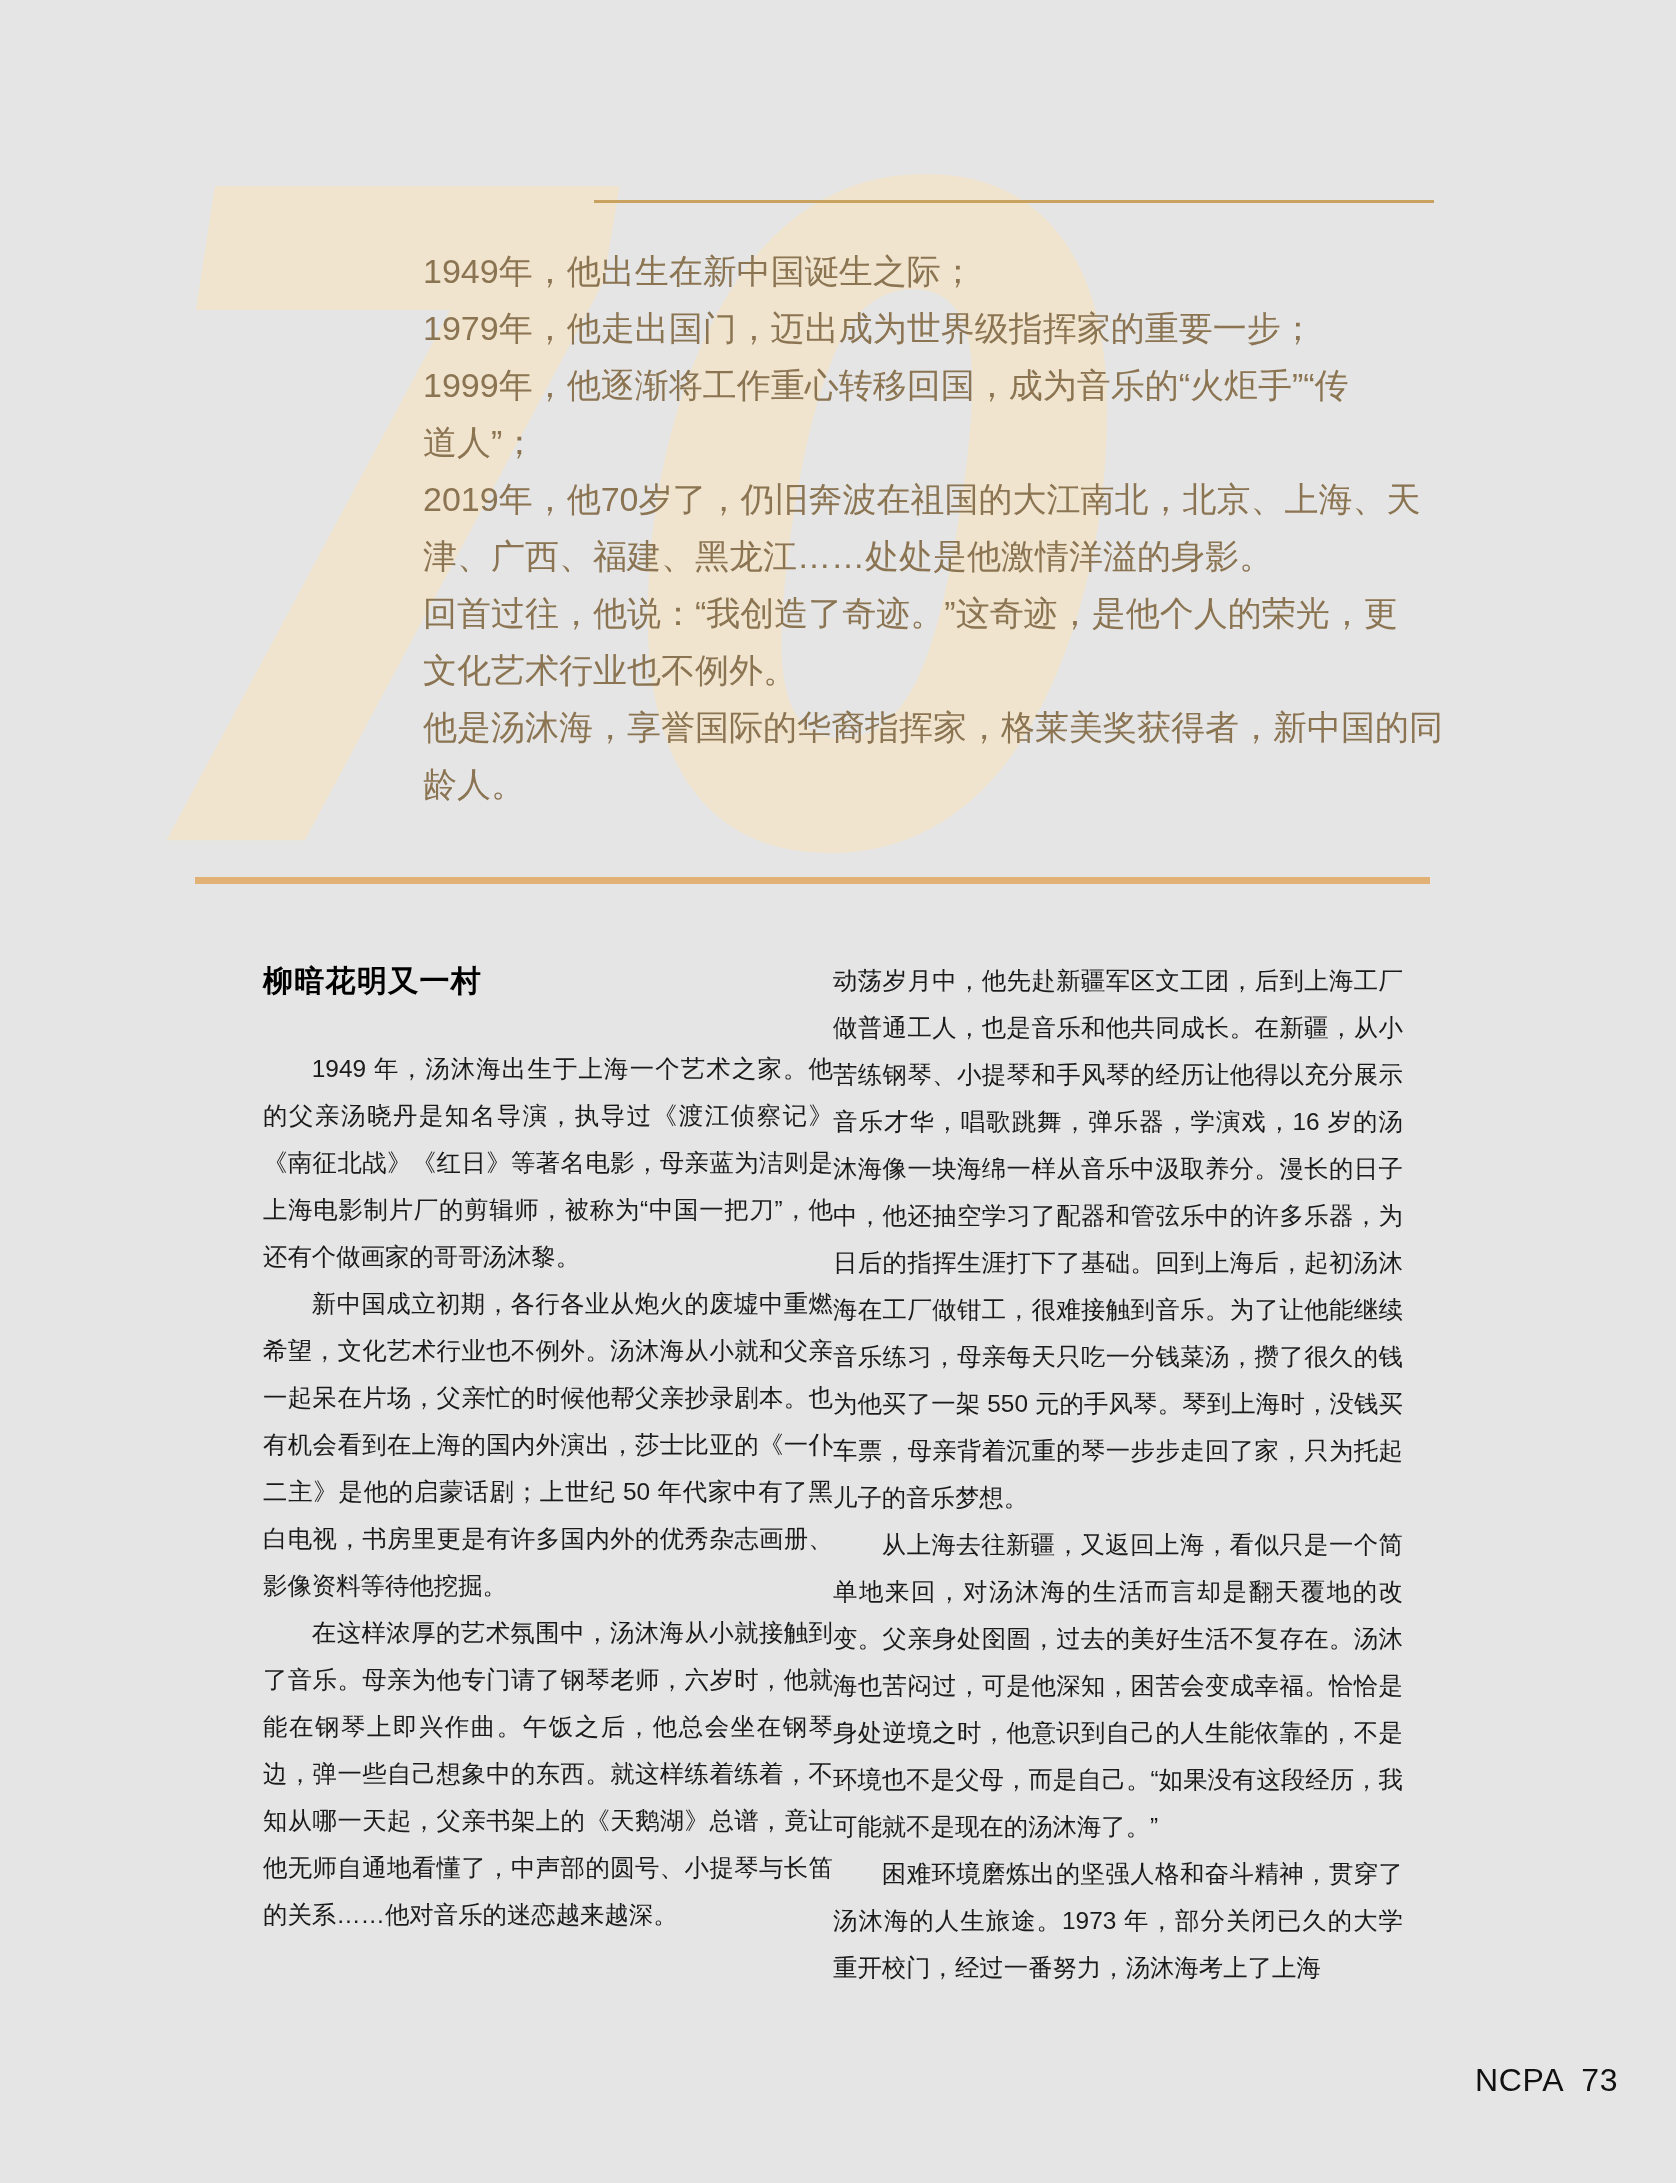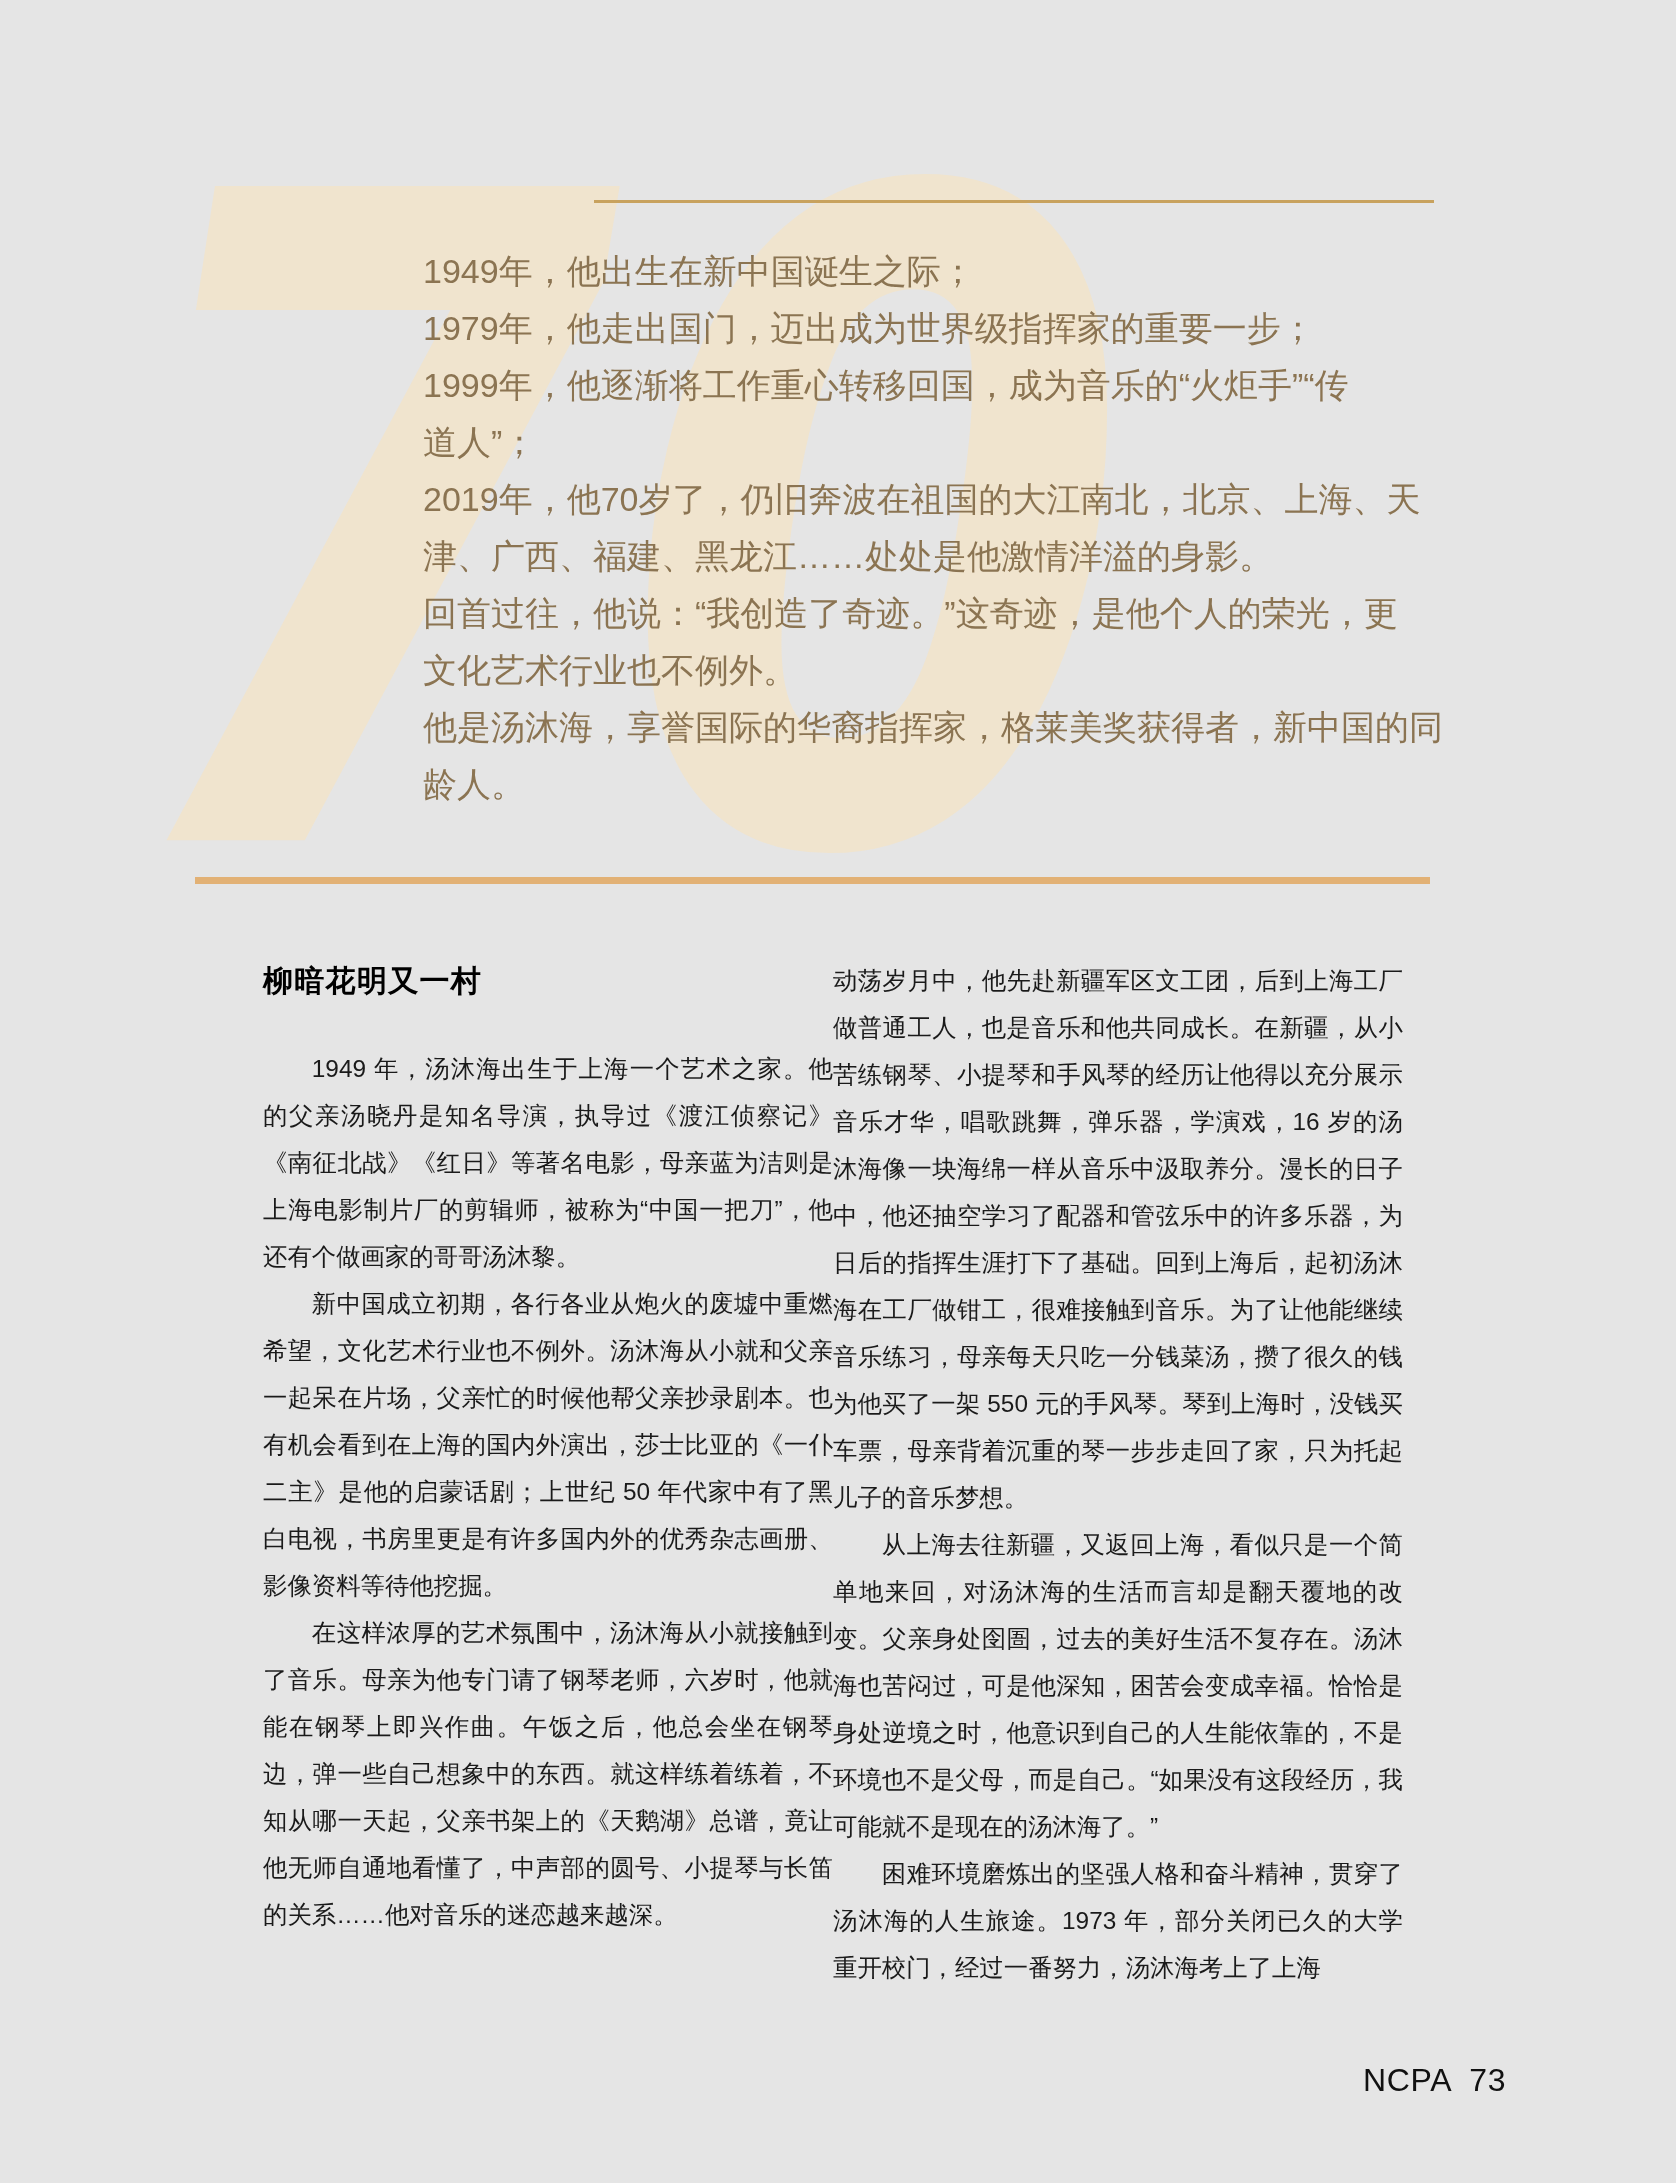--- a/index.html
+++ b/index.html
@@ -87,21 +87,21 @@
   .col p {
     margin: 0;
     text-indent: 2em;
   }
   .col p.no-indent {
     text-indent: 0;
   }
   
   .footer {
     position: absolute;
-    left: 1363px;
+    left: 1475px;
     top: 2062px;
     font-size: 32px;
     color: #111111;
     display: flex;
     align-items: baseline;
     gap: 17px;
     letter-spacing: 0.7px;
   }
 </style>
 </head>

